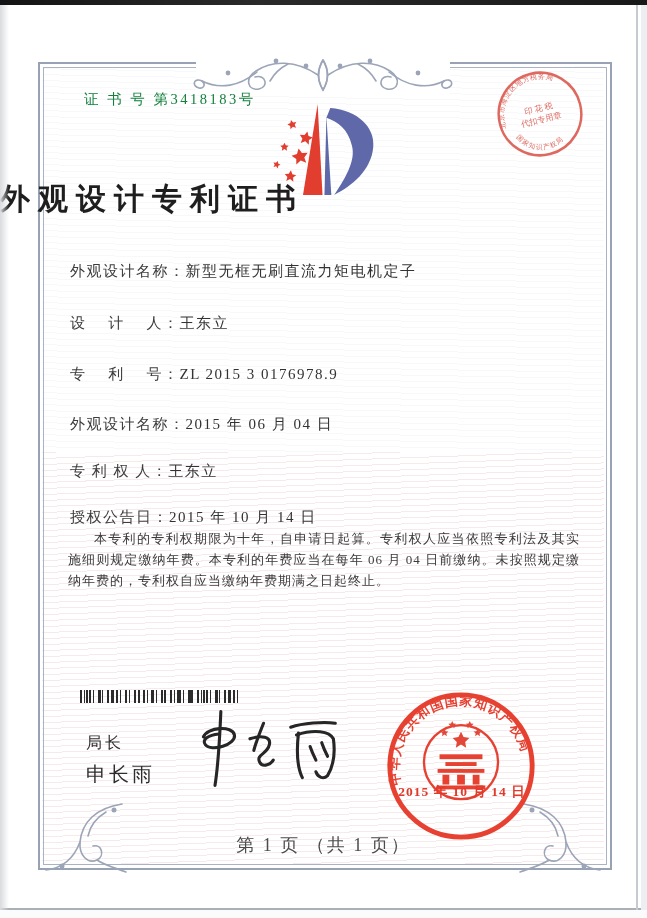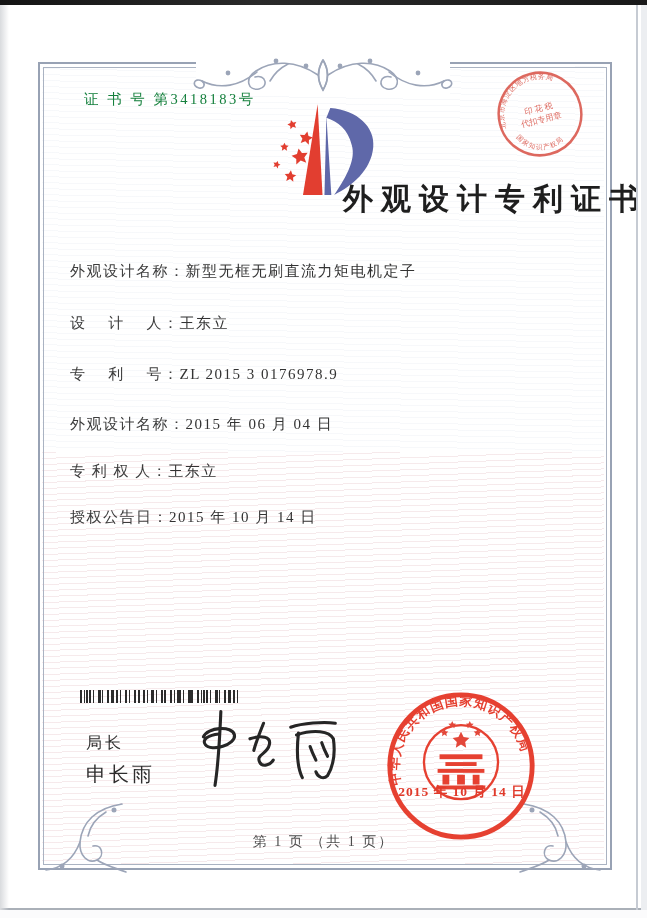--- a/index.html
+++ b/index.html
@@ -29,21 +29,21 @@
 
   .ornament-top{position:absolute;left:158px;top:48px;width:330px;height:52px;}
   .corner-orn{position:absolute;width:92px;height:82px;}
   .corner-left{left:36px;top:796px;}
   .corner-right{left:518px;top:796px;}
 
   .cert-number{position:absolute;left:84px;top:90px;font-size:14.5px;color:#15803d;letter-spacing:2.5px;}
 
   .logo{position:absolute;left:262px;top:100px;width:122px;height:103px;}
 
-  .doc-title{position:absolute;left:0;top:179px;width:647px;text-align:right;
+  .doc-title{position:absolute;left:0;top:179px;width:647px;text-align:left;
     font-size:30px;font-weight:bold;color:#1e1e1e;letter-spacing:8px;}
 
   .field-row{position:absolute;left:70px;font-size:15px;color:#3c3c3c;letter-spacing:1.5px;white-space:nowrap;}
   .field-row .lab{color:#3c3c3c;}
   .field-row .val{color:#333;}
 
   .body-text{position:absolute;left:68px;top:528px;width:512px;font-size:13px;line-height:21px;
     color:#3b3b3b;text-align:justify;letter-spacing:1px;}
   .body-text p{margin:0;text-indent:2em;}
 
@@ -56,21 +56,21 @@
   .signer-name{position:absolute;left:86px;top:761px;font-size:20px;color:#2e2e2e;letter-spacing:3px;}
   .signature{position:absolute;left:182px;top:700px;width:165px;height:97px;}
 
   .tax-stamp{position:absolute;left:492px;top:66px;width:96px;height:96px;transform:rotate(-14deg);opacity:0.88;}
 
   .issue-seal{position:absolute;left:383px;top:688px;width:156px;height:156px;opacity:0.95;}
   .seal-date{position:absolute;left:386px;top:783px;width:152px;text-align:center;
     font-size:13.5px;font-weight:bold;color:#e03a2b;letter-spacing:1px;white-space:nowrap;}
 
   .footer-page{position:absolute;left:0;top:833px;width:647px;text-align:center;
-    font-size:14px;color:#4c4c4c;letter-spacing:2px;}
+    font-size:18px;color:#4c4c4c;letter-spacing:2px;}
 
   svg{display:block;}
 </style>
 </head>
 <body>
 
 <div class="paper"></div>
 
 <div class="guilloche-high"></div>
 <div class="guilloche-low"></div>
@@ -167,20 +167,21 @@
   <span class="lab">外观设计名称：</span><span class="val">2015 年 06 月 04 日</span>
 </div>
 <div class="field-row" style="top:462px">
   <span class="lab">专 利 权 人：</span><span class="val">王东立</span>
 </div>
 <div class="field-row" style="top:508px">
   <span class="lab">授权公告日：</span><span class="val">2015 年 10 月 14 日</span>
 </div>
 
 <div class="body-text">
+  <p>本专利的专利权期限为十年，自申请日起算。专利权人应当依照专利法及其实施细则规定缴纳年费。本专利的年费应当在每年 06 月 04 日前缴纳。未按照规定缴纳年费的，专利权自应当缴纳年费期满之日起终止。</p>
 </div>
 
 <div class="barcode"></div>
 
 <div class="signer-title">局长</div>
 <div class="signer-name">申长雨</div>
 
 <svg class="signature" viewBox="0 0 170 100">
   <g stroke="#262626" stroke-width="3.2" fill="none" stroke-linecap="round" stroke-linejoin="round">
     <path d="M22,38 C26,28 52,26 54,36 C56,46 30,54 24,46 C20,41 27,36 38,35"></path>

